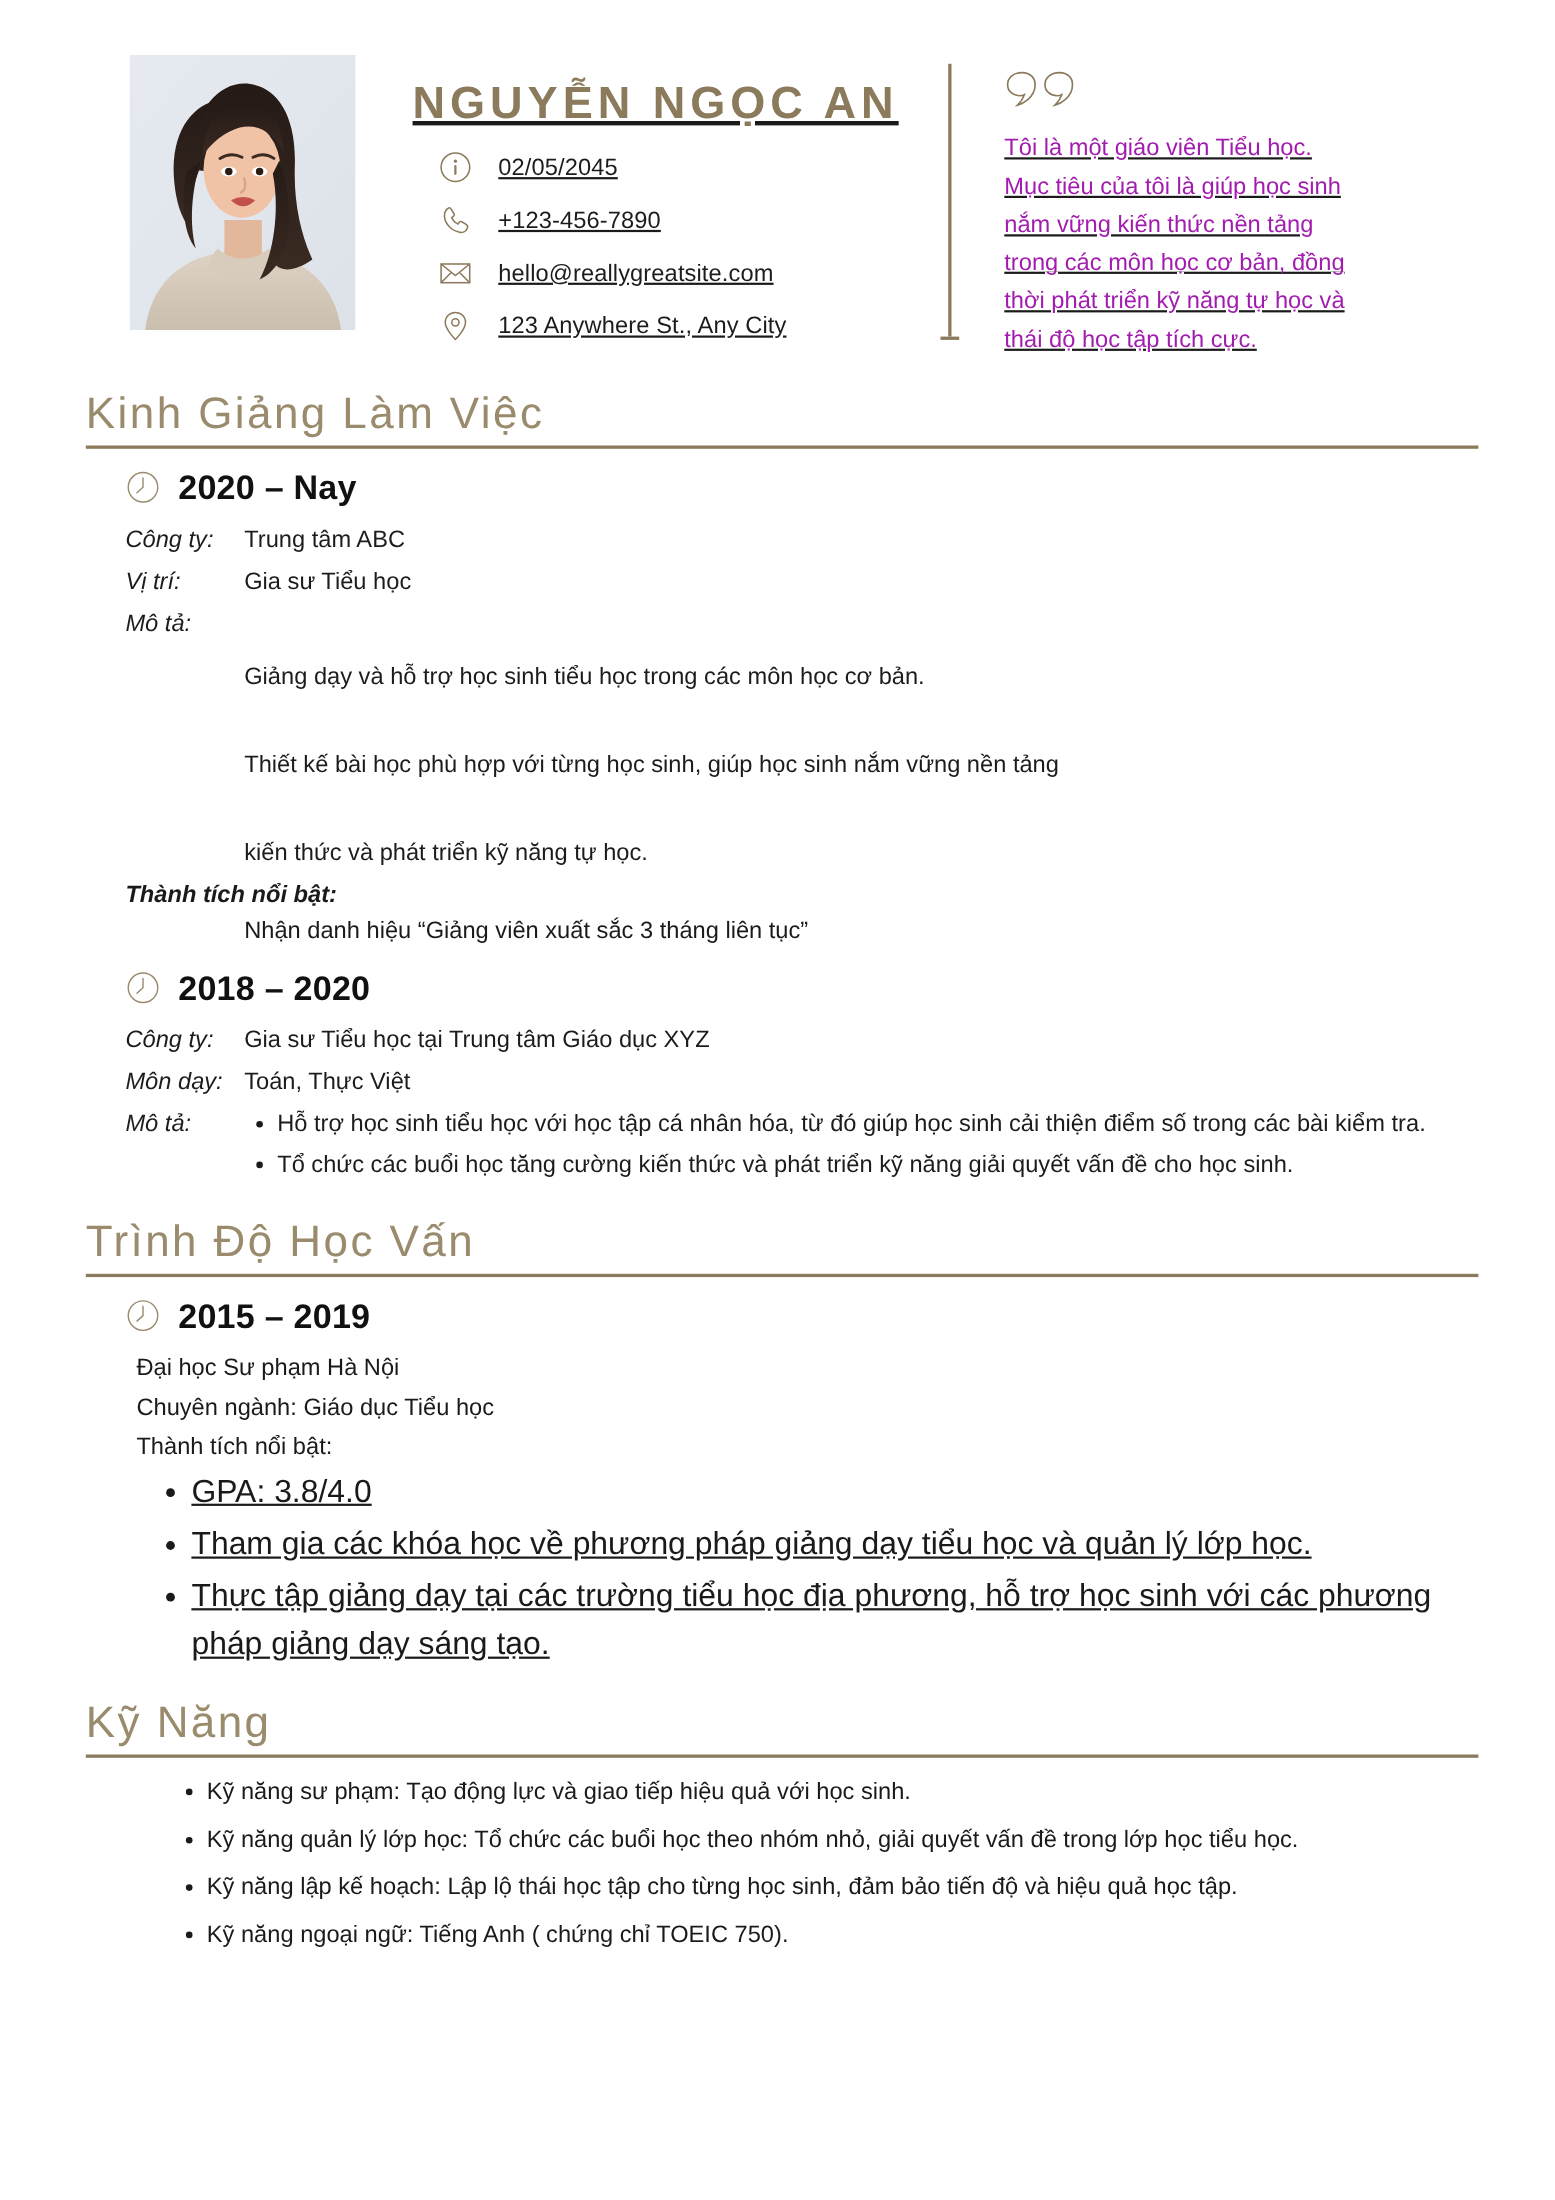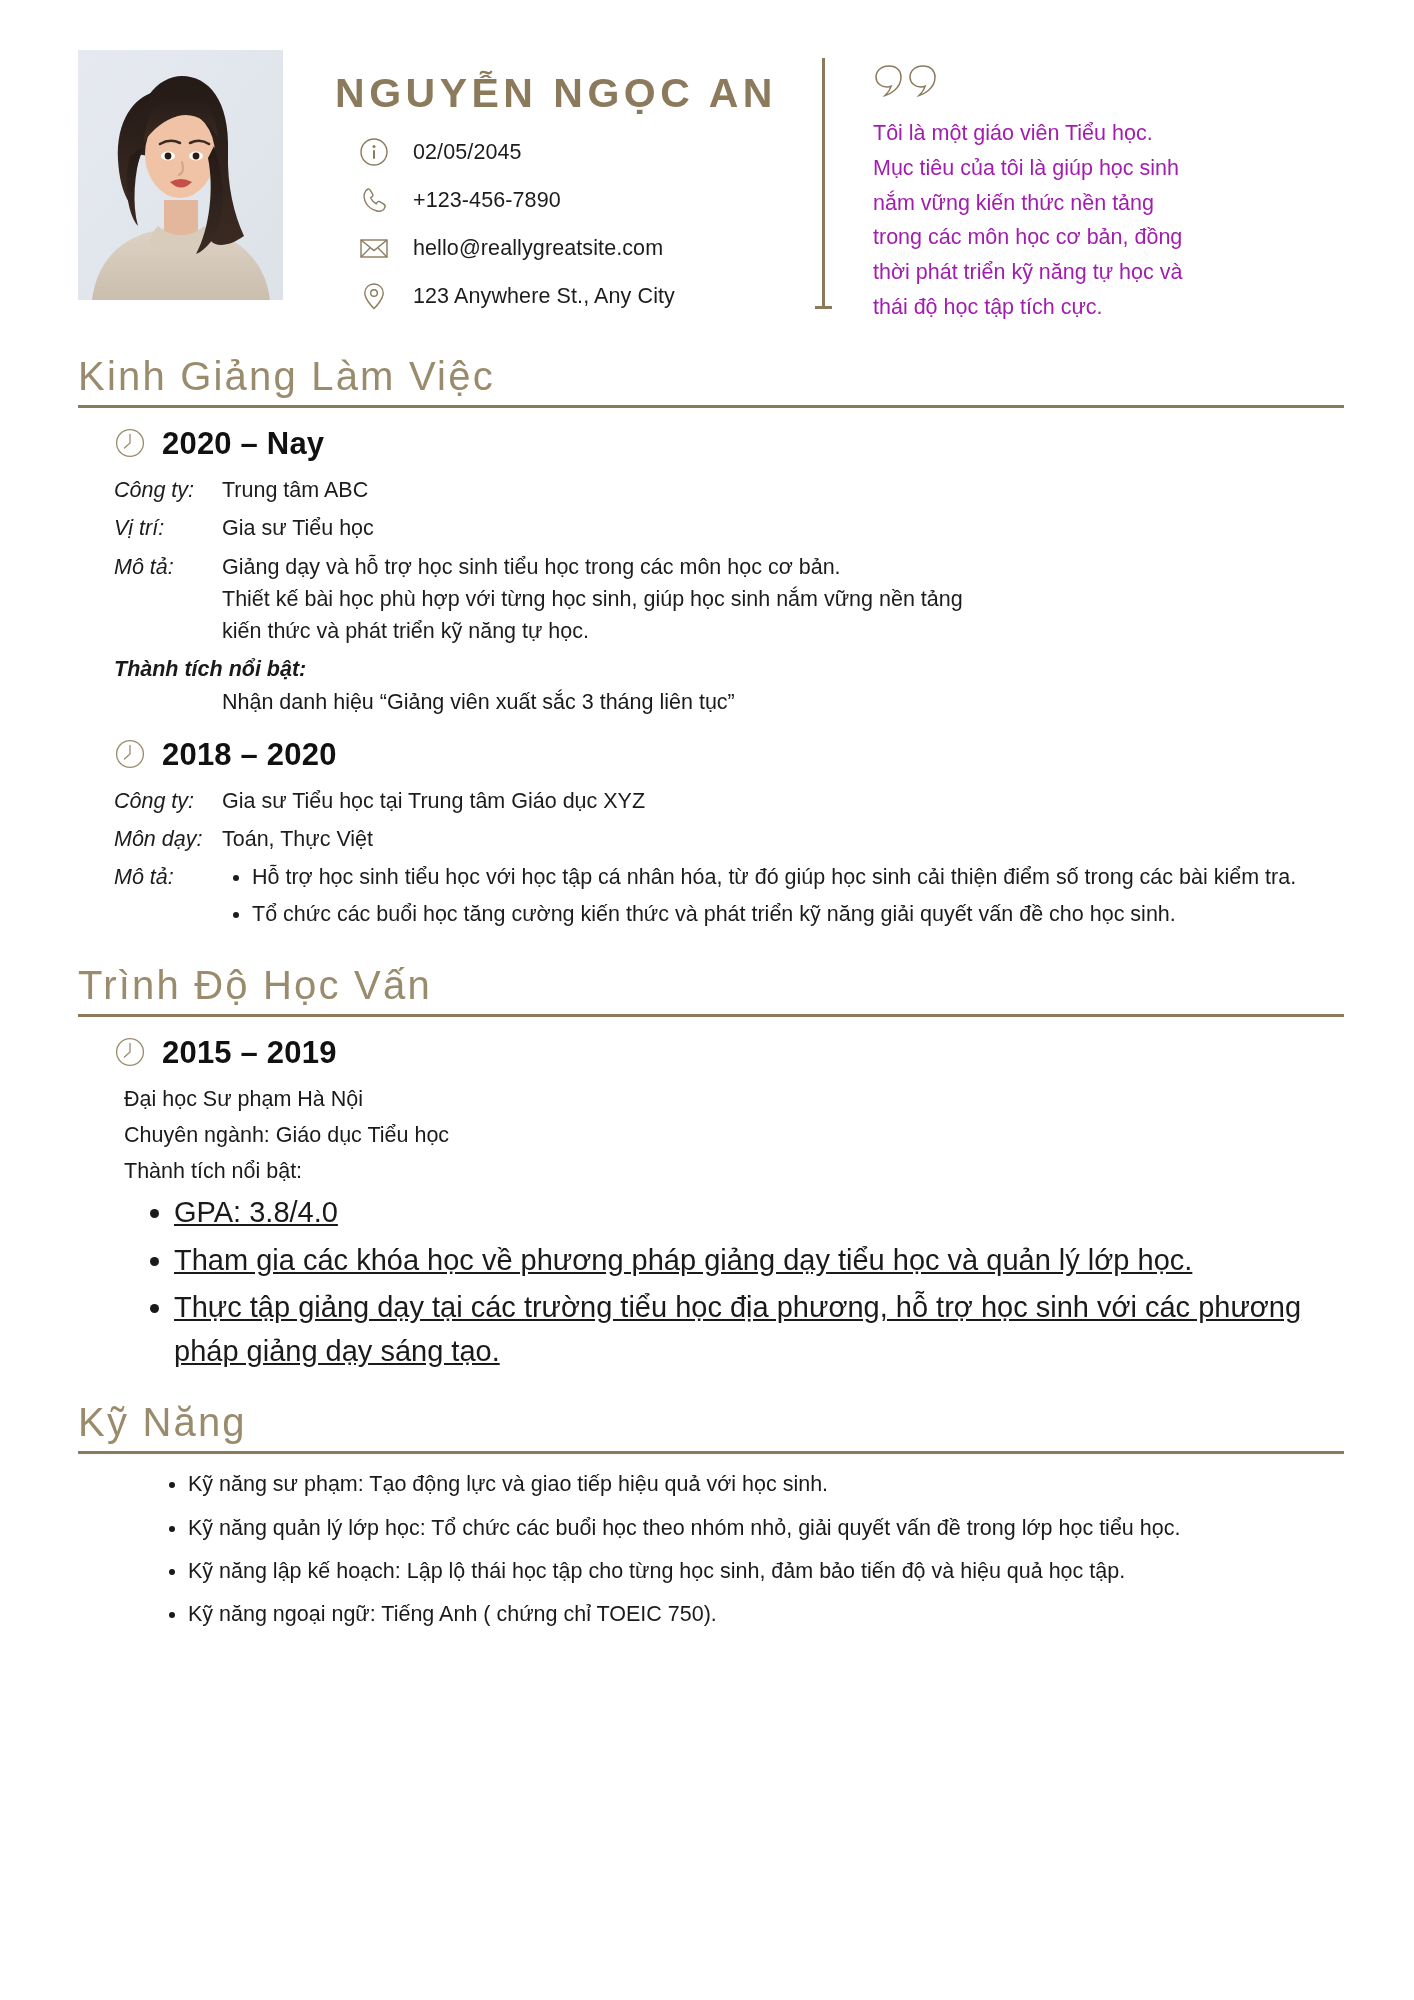--- a/index.html
+++ b/index.html
@@ -6,21 +6,21 @@
   body{
     width:1414px;height:2000px;
     background:#ffffff;
     font-family:"Liberation Sans","DejaVu Sans",sans-serif;
     color:#1a1a1a;
     overflow:hidden;
   }
   .page{position:relative;width:1414px;height:2000px;padding:0;box-sizing:border-box;}
 
   
-  .header{display:flex;padding:50px 70px 0 78px;box-sizing:border-box;}
+  .header{display:flex;padding:50px 70px 0 118px;box-sizing:border-box;text-decoration:underline;}
   .photo-wrap{width:205px;height:250px;flex:0 0 205px;position:relative;overflow:hidden;
       background:linear-gradient(160deg,#e4e8ee 0%,#dfe4ea 45%,#e9ecf1 100%);}
   .photo-svg{position:absolute;inset:0;width:100%;height:100%;}
 
   .header-mid{flex:0 0 520px;padding-left:26px;box-sizing:border-box;}
   .name{
     font-size:41px;font-weight:bold;color:#8b7a5c;letter-spacing:4.5px;
     text-align:center;margin:22px 0 20px 0;line-height:1.05;white-space:nowrap;
   }
   .contact-list{margin:0;padding:0 0 0 48px;list-style:none;}
@@ -45,21 +45,21 @@
   .sec-rule{height:3px;background:#8b7a5c;width:100%;margin-bottom:14px;}
 
   .entry{padding-left:36px;box-sizing:border-box;}
   .date-row{display:flex;align-items:center;margin:18px 0 12px 0;}
   .clock{flex:0 0 34px;height:34px;margin-right:14px;}
   .date-text{font-size:31px;font-weight:bold;color:#111;letter-spacing:.2px;}
 
   .kv{display:flex;margin-bottom:6px;}
   .kv-label{flex:0 0 108px;font-size:21.5px;font-style:italic;color:#1c1c1c;line-height:1.5;}
   .kv-value{font-size:21.5px;color:#1c1c1c;line-height:1.5;flex:1;}
-  .kv-value .ln{display:block;}
+  .kv-value .ln{display:block;margin-top:48px;}
 
   .ach-label{font-size:21.5px;font-weight:bold;font-style:italic;margin:10px 0 4px 0;}
   .ach-text{font-size:21.5px;padding-left:108px;line-height:1.5;}
 
   ul.bullets{margin:0;padding-left:30px;}
   ul.bullets li{font-size:21.5px;line-height:1.5;margin-bottom:5px;}
 
   .edu-body{padding-left:10px;}
   .edu-line{font-size:21.5px;line-height:1.55;margin-bottom:3px;}
   ul.edu-bullets{margin:2px 0 0 0;padding-left:50px;}

